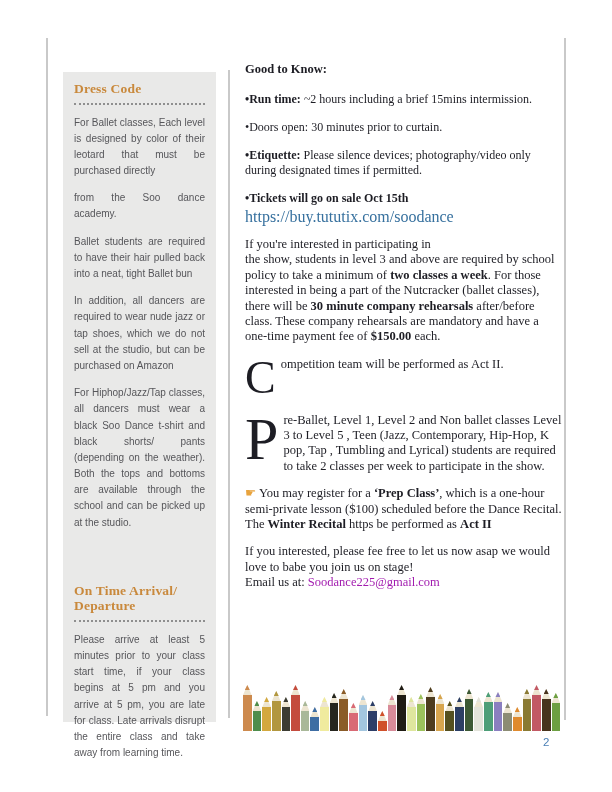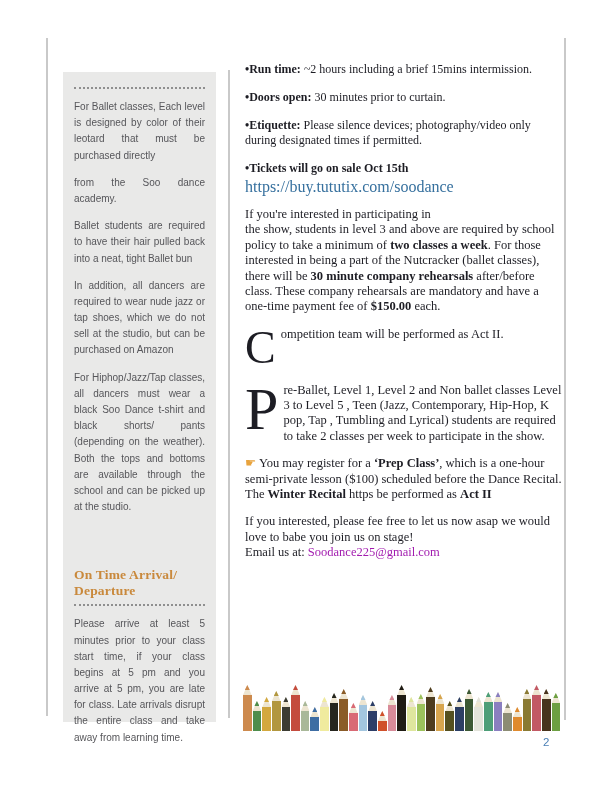--- a/index.html
+++ b/index.html
@@ -68,36 +68,38 @@
 </head>
 <body>
 
 <div class="page">
 
   <div class="rule rule-left"></div>
   <div class="rule rule-mid"></div>
   <div class="rule rule-right"></div>
 
   <aside class="sidebar">
+    <div class="sb-title">Dress Code</div>
     <div class="sb-dots"></div>
     <p class="sb-p">For Ballet classes, Each level is designed by color of their leotard that must be purchased directly</p>
     <p class="sb-p">from the Soo dance academy.</p>
     <p class="sb-p">Ballet students are required to have their hair pulled back into a neat, tight  Ballet bun</p>
     <p class="sb-p">In addition, all dancers are required to wear nude jazz or tap shoes, which we do not sell at the studio, but can be purchased on Amazon</p>
     <p class="sb-p">For Hiphop/Jazz/Tap classes, all dancers must wear a black Soo Dance t-shirt and black shorts/ pants (depending on the weather). Both the tops and bottoms are available through the school and can be picked up at the studio.</p>
 
     <div class="sb-title sb-gap">On Time Arrival/ Departure</div>
     <div class="sb-dots"></div>
     <p class="sb-p">Please arrive at least 5 minutes prior to your class start time, if your class begins at 5 pm and you arrive at 5 pm, you are late for class.   Late arrivals disrupt the entire class and take away from learning time.</p>
   </aside>
 
   <main class="main">
+    <div class="gtk">Good to Know:</div>
 
     <p class="bullet"><span style="font-weight: bold;">•Run time:</span><span> ~2 hours including a brief 15mins intermission.</span></p>
-    <p class="bullet"><span style="font-weight: bold;">•Doors open:</span><span> 30 minutes prior to curtain.</span></p>
+    <p class="bullet"><span style="font-weight: normal;">•Doors open:</span><span> 30 minutes prior to curtain.</span></p>
     <p class="bullet"><span style="font-weight: bold;">•Etiquette:</span><span> Please silence devices; photography/video only during designated times if permitted.</span></p>
     <p class="bullet tickets"><span style="font-weight: bold;">•Tickets will go on sale Oct 15th</span></p>
 
     <div class="weblink">https://buy.tututix.com/soodance</div>
 
     <p class="para"><span>If you're interested in participating in</span><br><span>the show, students in level 3 and above are required by school policy to take a minimum of </span><span style="font-weight: bold;">two classes a week</span><span>. For those interested in being a part of the Nutcracker (ballet classes), there will be </span><span style="font-weight: bold;">30 minute company rehearsals</span><span> after/before class. These company rehearsals are mandatory and have a one-time payment fee of  </span><span style="font-weight: bold;">$150.00</span><span> each.</span></p>
 
     <p class="para dc-para">
       <span class="cap cap-c">C</span><span>ompetition team will be performed as Act II.</span>
     </p>

